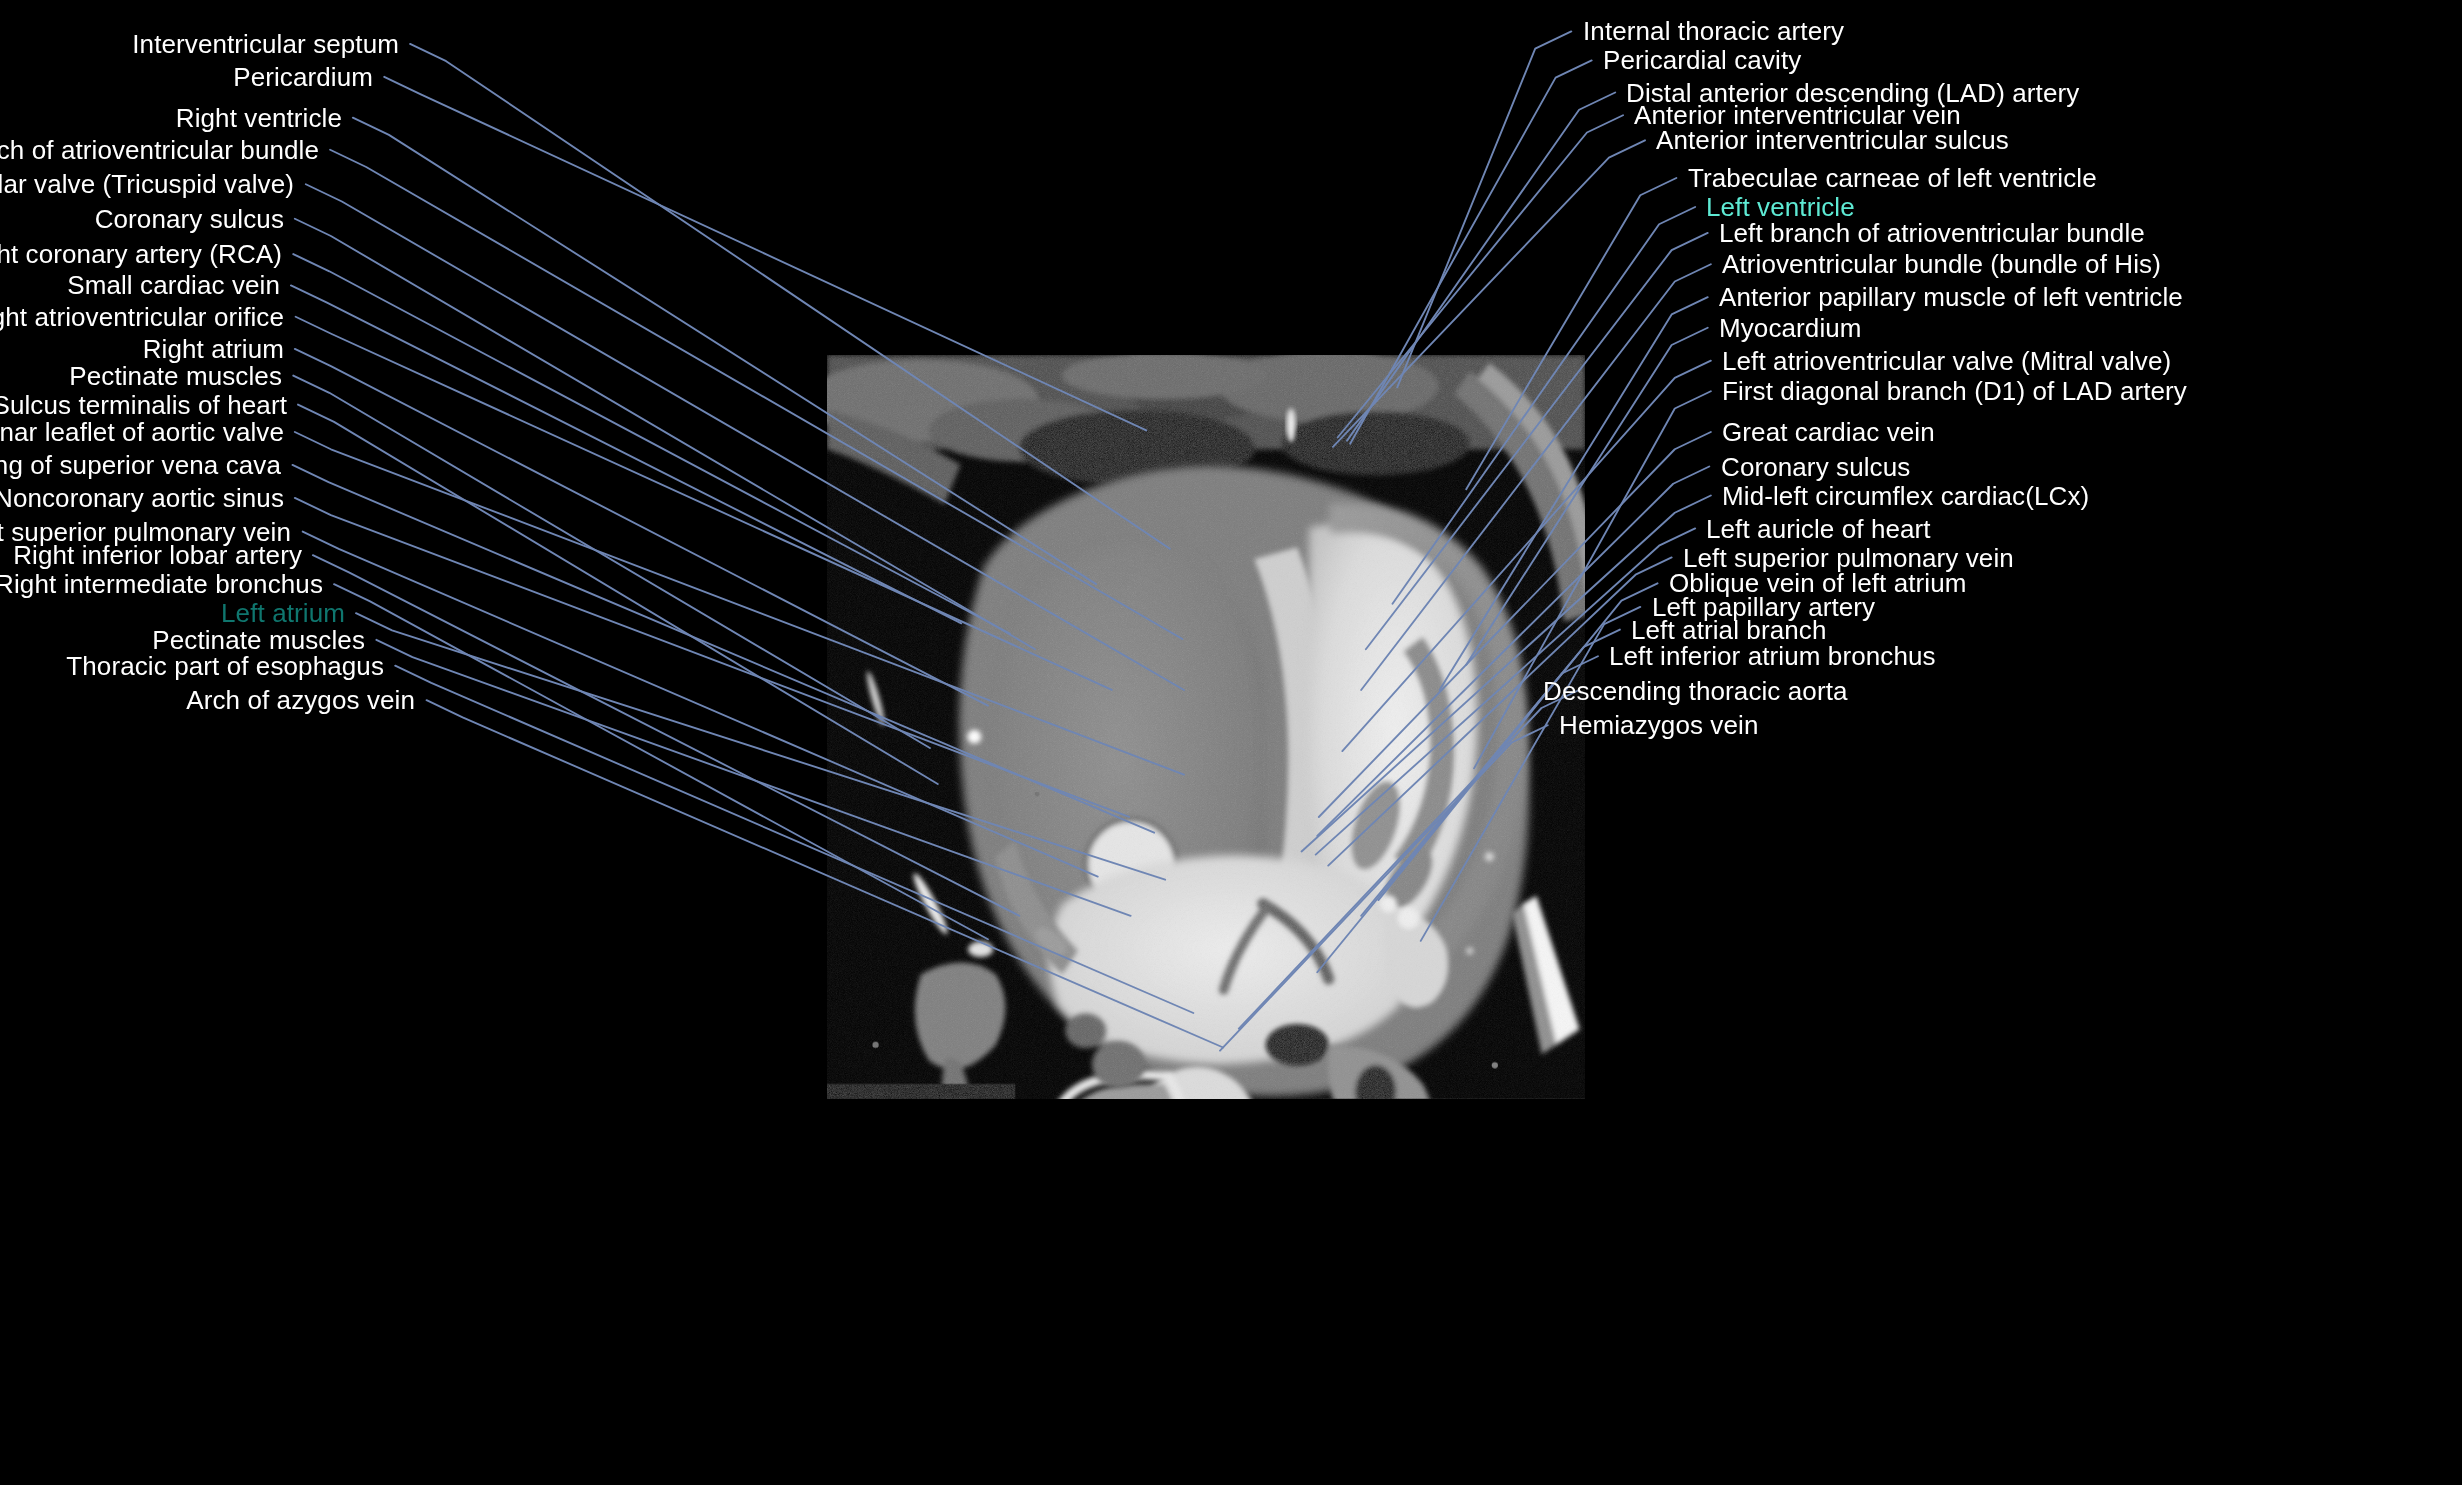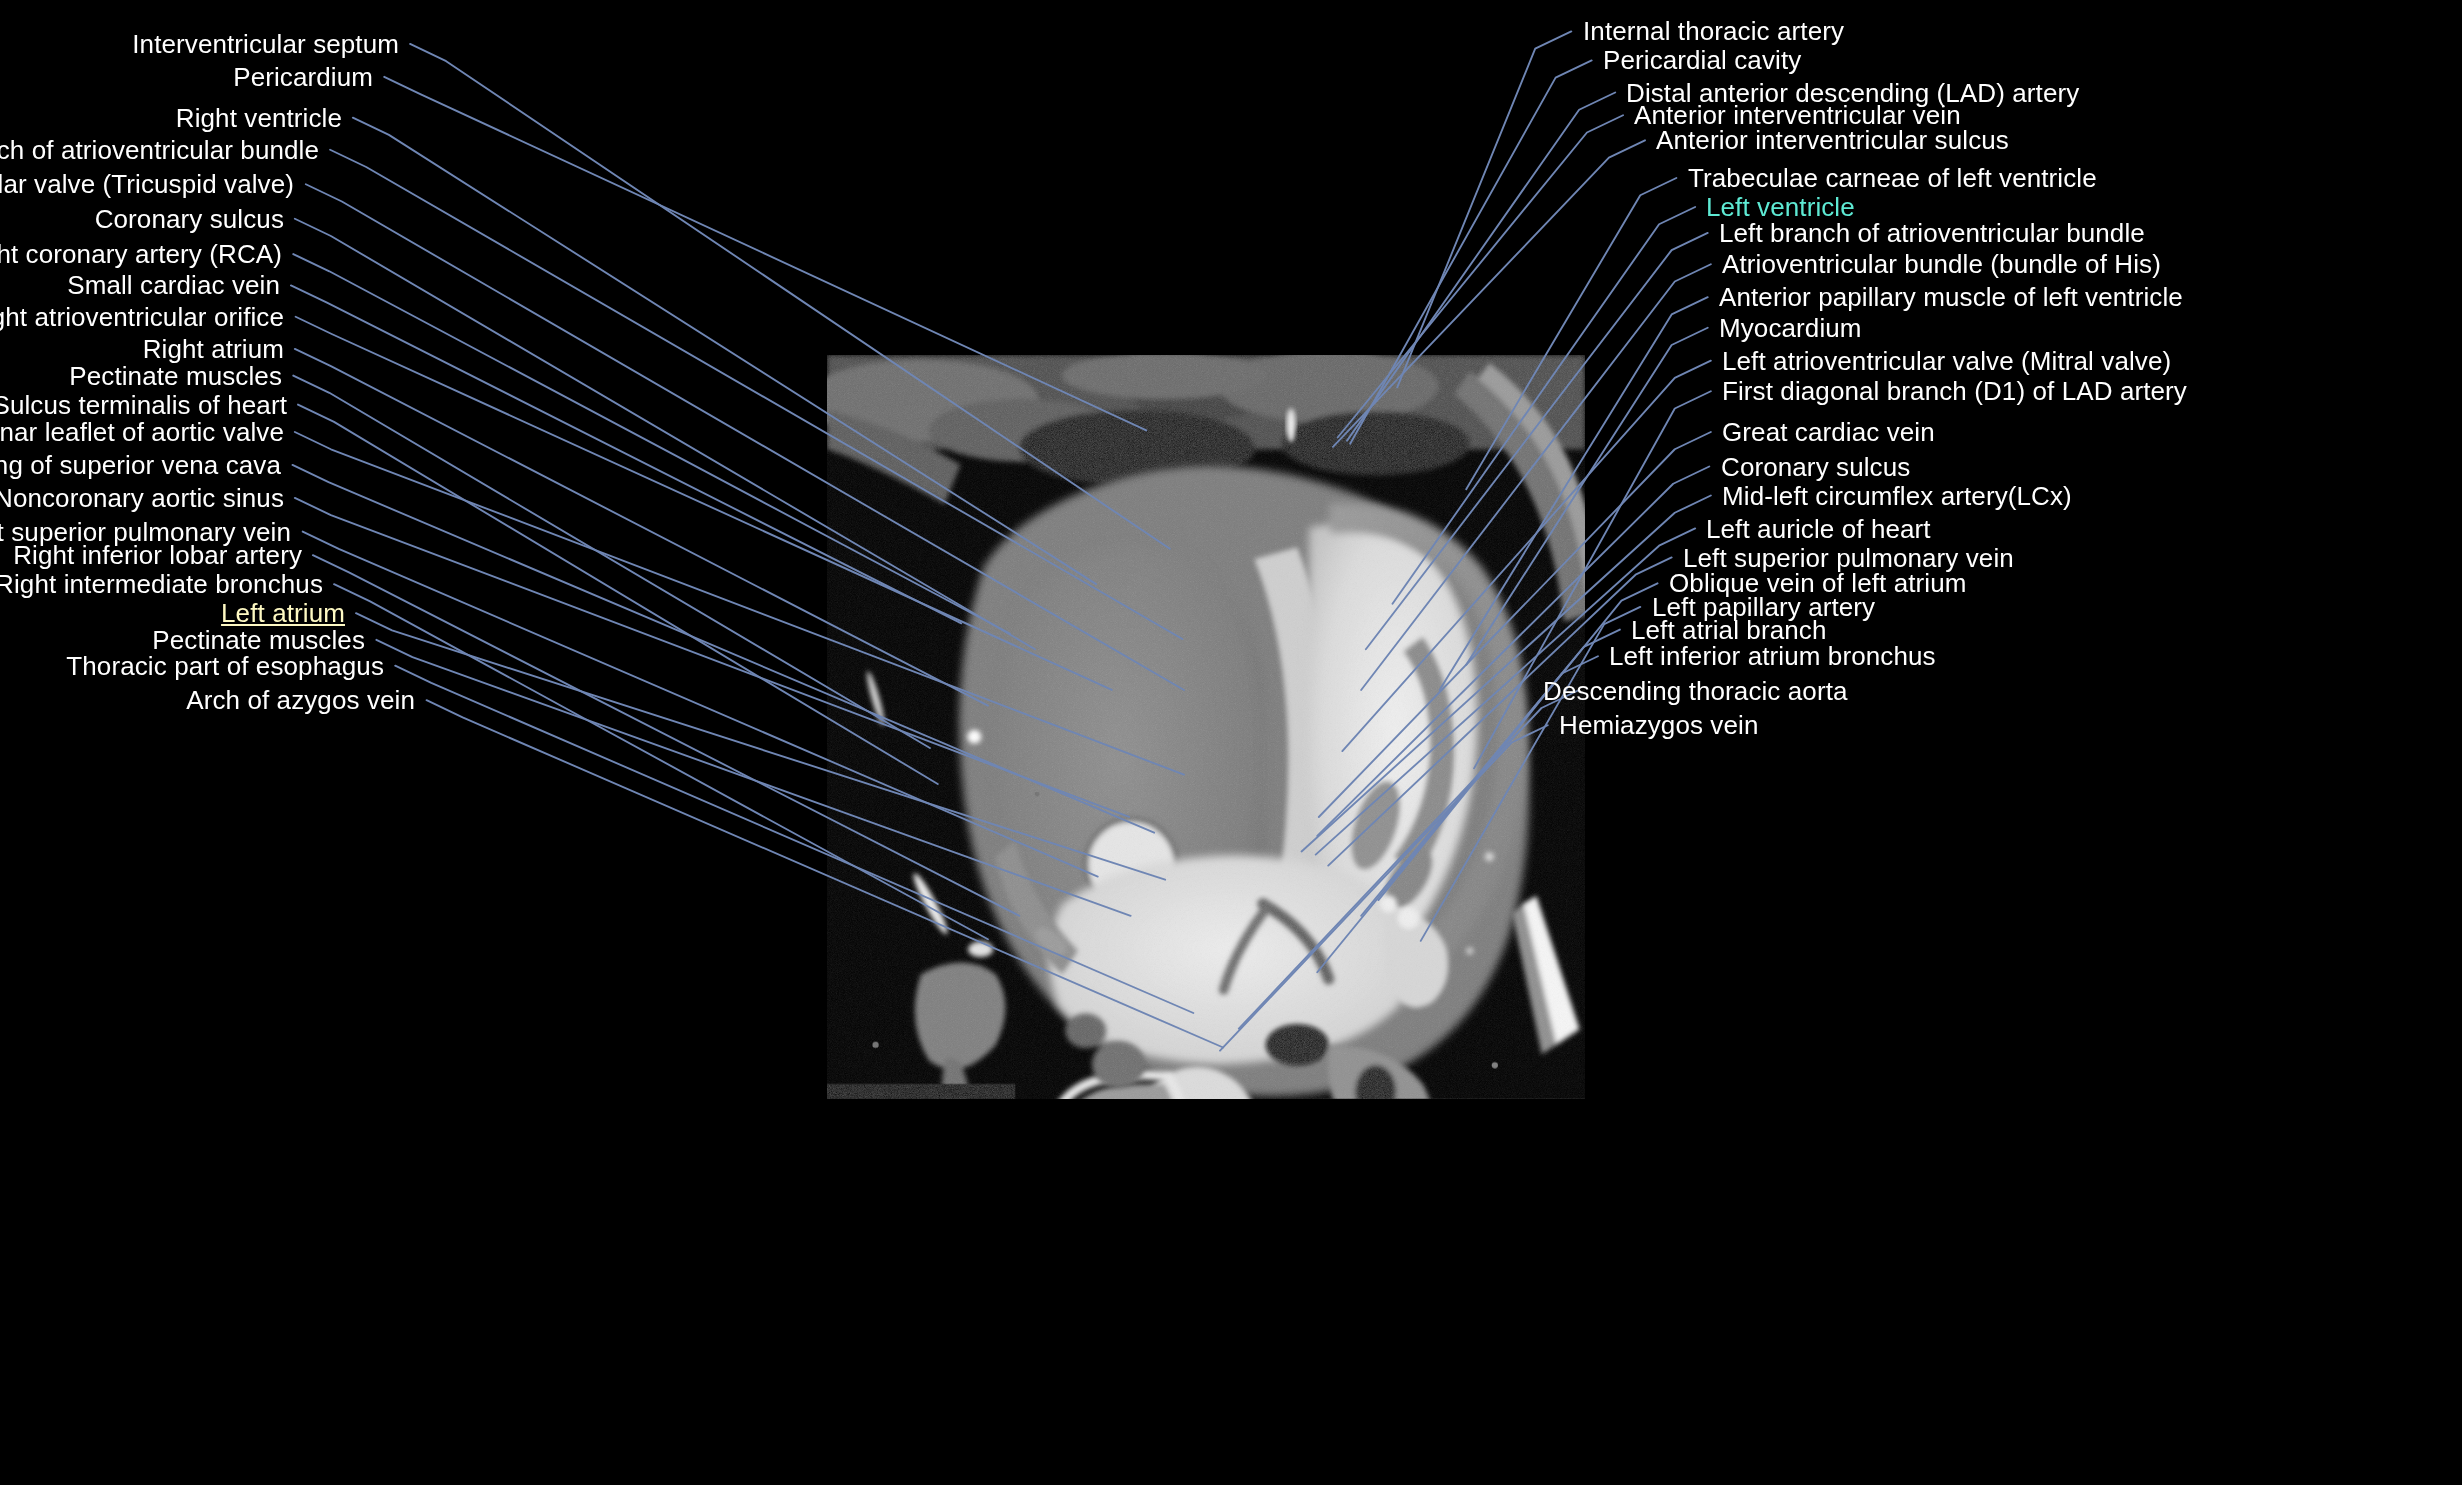--- a/index.html
+++ b/index.html
@@ -305,42 +305,42 @@
       <div class="lbl r" style="top: 317px; right: 2178px; color: rgb(255, 255, 255);">Right atrioventricular orifice</div>
       <div class="lbl r" style="top: 349px; right: 2178px; color: rgb(255, 255, 255); margin-left: 44px;">Right atrium</div>
       <div class="lbl r" style="top: 376px; right: 2180px; color: rgb(255, 255, 255);">Pectinate muscles</div>
       <div class="lbl r" style="top: 405px; right: 2175px; color: rgb(255, 255, 255);">Sulcus terminalis of heart</div>
       <div class="lbl r" style="top: 432px; right: 2178px; color: rgb(255, 255, 255);">Posterior semilunar leaflet of aortic valve</div>
       <div class="lbl r" style="top: 465px; right: 2181px; color: rgb(255, 255, 255);">Opening of superior vena cava</div>
       <div class="lbl r" style="top: 498px; right: 2178px; color: rgb(255, 255, 255);">Noncoronary aortic sinus</div>
       <div class="lbl r" style="top: 532px; right: 2171px; color: rgb(255, 255, 255);">Right superior pulmonary vein</div>
       <div class="lbl r" style="top: 555px; right: 2160px; color: rgb(255, 255, 255);">Right inferior lobar artery</div>
       <div class="lbl r" style="top: 584px; right: 2139px; color: rgb(255, 255, 255);">Right intermediate bronchus</div>
-      <div class="lbl r" style="top: 613px; right: 2117px; color: #fef9c3; text-decoration: underline;">Left atrium</div>
+      <div class="lbl r" style="top: 613px; right: 2117px; color: #0f766e;">Left atrium</div>
       <div class="lbl r" style="top: 640px; right: 2097px; color: rgb(255, 255, 255);">Pectinate muscles</div>
       <div class="lbl r" style="top: 666px; right: 2078px; color: rgb(255, 255, 255);">Thoracic part of esophagus</div>
       <div class="lbl r" style="top: 700px; right: 2047px; color: rgb(255, 255, 255);">Arch of azygos vein</div>
     </div>
   <div id="labels-right">
       <div class="lbl l" style="top: 31px; left: 1583px; color: rgb(255, 255, 255);">Internal thoracic artery</div>
       <div class="lbl l" style="top: 60px; left: 1603px; color: rgb(255, 255, 255);">Pericardial cavity</div>
       <div class="lbl l" style="top: 93px; left: 1626px; color: rgb(255, 255, 255);">Distal anterior descending (LAD) artery</div>
       <div class="lbl l" style="top: 115px; left: 1634px; color: rgb(255, 255, 255);">Anterior interventricular vein</div>
       <div class="lbl l" style="top: 140px; left: 1656px; color: rgb(255, 255, 255);">Anterior interventricular sulcus</div>
       <div class="lbl l" style="top: 178px; left: 1688px; color: rgb(255, 255, 255);">Trabeculae carneae of left ventricle</div>
       <div class="lbl l" style="top: 207px; left: 1706px; color: #5eead4;">Left ventricle</div>
       <div class="lbl l" style="top: 233px; left: 1719px; color: rgb(255, 255, 255);">Left branch of atrioventricular bundle</div>
       <div class="lbl l" style="top: 264px; left: 1722px; color: rgb(255, 255, 255);">Atrioventricular bundle (bundle of His)</div>
       <div class="lbl l" style="top: 297px; left: 1719px; color: rgb(255, 255, 255); text-align: right;">Anterior papillary muscle of left ventricle</div>
       <div class="lbl l" style="top: 328px; left: 1719px; color: rgb(255, 255, 255);">Myocardium</div>
       <div class="lbl l" style="top: 361px; left: 1722px; color: rgb(255, 255, 255);">Left atrioventricular valve (Mitral valve)</div>
       <div class="lbl l" style="top: 391px; left: 1722px; color: rgb(255, 255, 255);">First diagonal branch (D1) of LAD artery</div>
       <div class="lbl l" style="top: 432px; left: 1722px; color: rgb(255, 255, 255);">Great cardiac vein</div>
       <div class="lbl l" style="top: 467px; left: 1721px; color: rgb(255, 255, 255);">Coronary sulcus</div>
-      <div class="lbl l" style="top: 496px; left: 1722px; color: rgb(255, 255, 255);">Mid-left circumflex artery(LCx)</div>
+      <div class="lbl l" style="top: 496px; left: 1722px; color: rgb(255, 255, 255);">Mid-left circumflex cardiac(LCx)</div>
       <div class="lbl l" style="top: 529px; left: 1706px; color: rgb(255, 255, 255);">Left auricle of heart</div>
       <div class="lbl l" style="top: 558px; left: 1683px; color: rgb(255, 255, 255);">Left superior pulmonary vein</div>
       <div class="lbl l" style="top: 583px; left: 1669px; color: rgb(255, 255, 255);">Oblique vein of left atrium</div>
       <div class="lbl l" style="top: 607px; left: 1652px; color: rgb(255, 255, 255);">Left papillary artery</div>
       <div class="lbl l" style="top: 630px; left: 1631px; color: rgb(255, 255, 255);">Left atrial branch</div>
       <div class="lbl l" style="top: 656px; left: 1609px; color: rgb(255, 255, 255);">Left inferior atrium bronchus</div>
       <div class="lbl l" style="top: 691px; left: 1543px; color: rgb(255, 255, 255);">Descending thoracic aorta</div>
       <div class="lbl l" style="top: 725px; left: 1559px; color: rgb(255, 255, 255);">Hemiazygos vein</div>
     </div>
 

